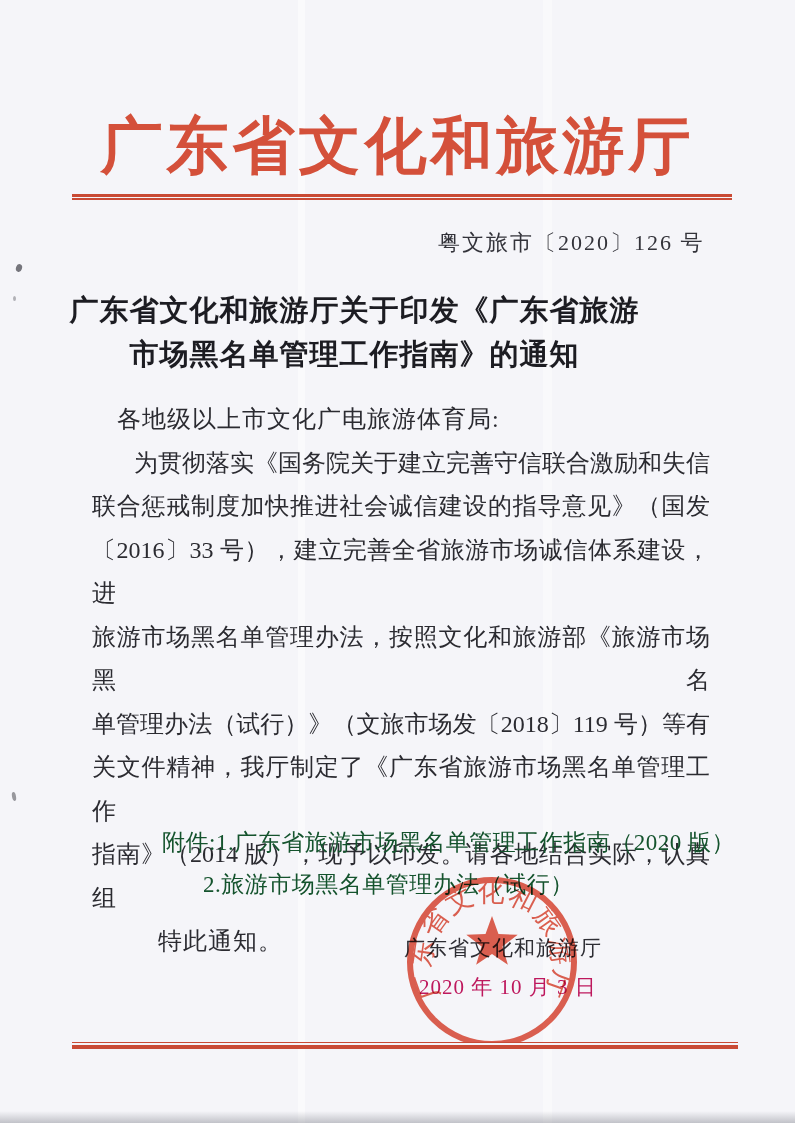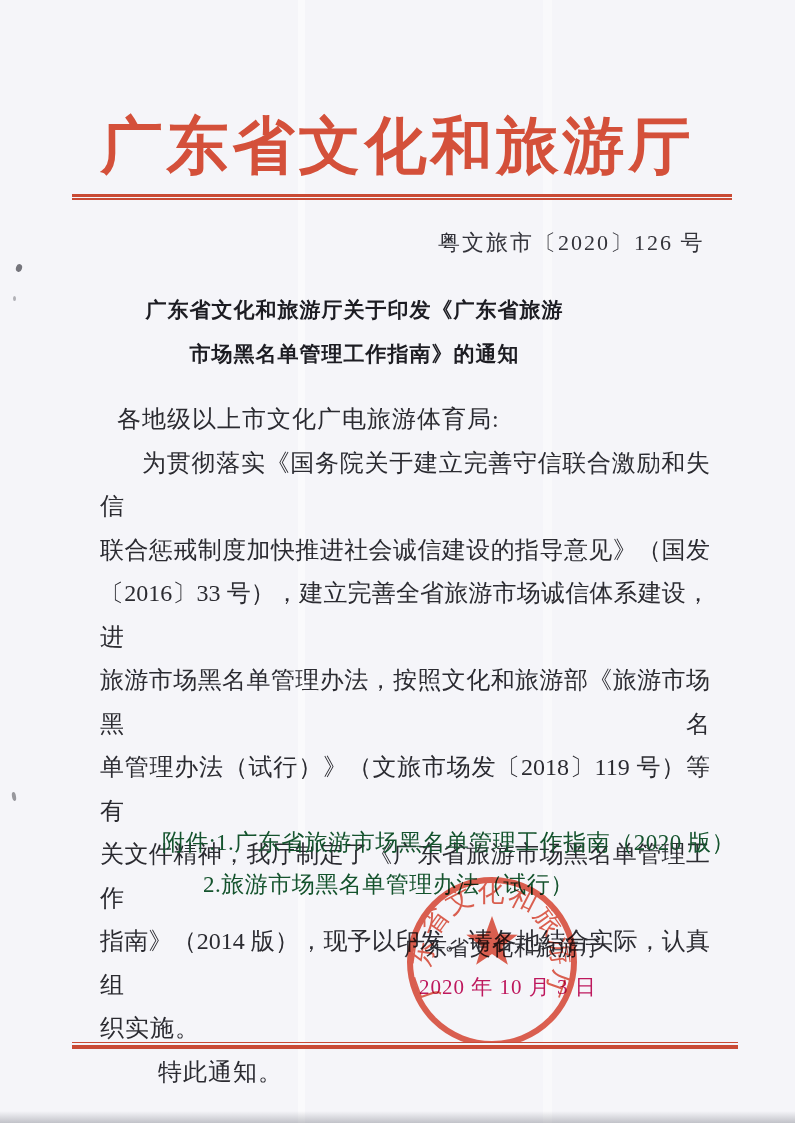--- a/index.html
+++ b/index.html
@@ -37,28 +37,28 @@
     background:linear-gradient(180deg,#c94a35 0 2.5px,#f5f5f9 2.5px 3.5px,#c94a35 3.5px 6px);
   }
   .doc-number{
     position:absolute;top:229px;left:438px;
     font-size:22px;letter-spacing:2px;line-height:28px;
     color:#33333a;white-space:nowrap;
   }
   .doc-title{
     position:absolute;top:288px;left:0;width:709px;
     text-align:center;font-weight:bold;
-    font-size:21px;line-height:44px;letter-spacing:1px;
+    font-size:29px;line-height:44px;letter-spacing:1px;
     color:#1c1c22;
   }
   .body-block{
     position:absolute;top:398px;left:92px;width:618px;
     font-size:24px;color:#2b2b31;
   }
-  .bline{line-height:43.5px;letter-spacing:1px;white-space:nowrap;margin-left:8px;}
+  .bline{line-height:43.5px;letter-spacing:1px;white-space:nowrap;}
   .bline.jl{white-space:normal;text-align:justify;text-align-last:justify;letter-spacing:0;}
   .bline.ind{text-indent:42px;}
   .salutation{line-height:43.5px;letter-spacing:1px;padding-left:25px;}
   .closing{line-height:43.5px;letter-spacing:1px;padding-left:66px;}
   .attachments{
     position:absolute;top:822px;left:162px;
     font-size:23px;line-height:42px;letter-spacing:.5px;
     color:#14532d;white-space:nowrap;
   }
   .attachments .l2{padding-left:41px;}
@@ -106,21 +106,20 @@
   <div class="body-block">
     <div class="salutation">各地级以上市文化广电旅游体育局:</div>
     <div>
         <div class="bline ind jl">为贯彻落实《国务院关于建立完善守信联合激励和失信</div>
         <div class="bline jl">联合惩戒制度加快推进社会诚信建设的指导意见》（国发</div>
         <div class="bline jl">〔2016〕33 号），建立完善全省旅游市场诚信体系建设，进</div>
         <div class="bline jl">旅游市场黑名单管理办法，按照文化和旅游部《旅游市场黑名</div>
         <div class="bline jl">单管理办法（试行）》（文旅市场发〔2018〕119 号）等有</div>
         <div class="bline jl">关文件精神，我厅制定了《广东省旅游市场黑名单管理工作</div>
         <div class="bline jl">指南》（2014 版），现予以印发。请各地结合实际，认真组</div>
-        <div class="bline">织实施。</div>
       </div>
     <div class="closing">特此通知。</div>
   </div>
 
   <div class="attachments">
     <div class="l1">附件:1.广东省旅游市场黑名单管理工作指南（2020 版）</div>
     <div class="l2">2.旅游市场黑名单管理办法（试行）</div>
   </div>
 
   <div class="signer">广东省文化和旅游厅</div>

